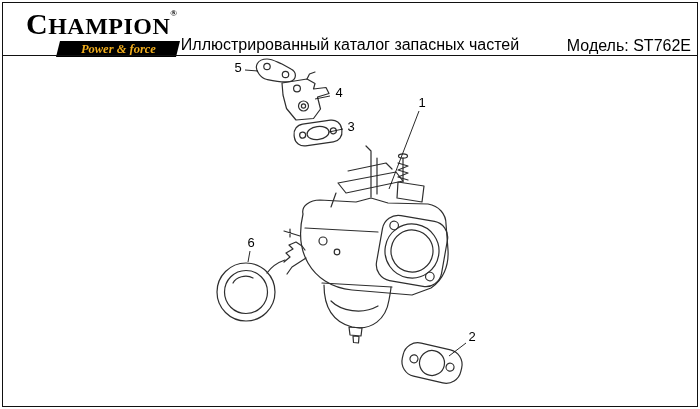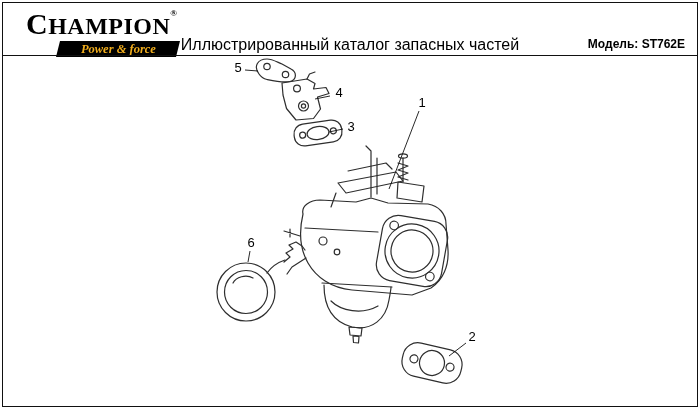--- a/index.html
+++ b/index.html
@@ -28,21 +28,21 @@
     display: flex; align-items: center; justify-content: center;
   }
   .banner span {
     transform: skewX(14deg);
     font-family: "Liberation Serif", serif;
     font-style: italic; font-weight: bold; font-size: 12.5px;
     color: var(--accent_gold, #f0ad1d); white-space: nowrap;
   }
 
   .title { position: absolute; left: 0; right: 0; top: 36px; text-align: center; font-size: 16px; }
-  .model { position: absolute; right: 15px; top: 37px; font-size: 12px; font-weight: bold; }
+  .model { position: absolute; right: 9px; top: 37px; font-size: 16px; }
   .rule  { position: absolute; left: 3px; right: 3px; top: 55px; border-top: 1.2px solid #111; }
 
   .diagram-svg { position: absolute; left: 0; top: 0; }
   .callout {
     position: absolute; width: 14px; text-align: center;
     font-size: 13px; color: #000;
   }
 </style>
 </head>
 <body>

